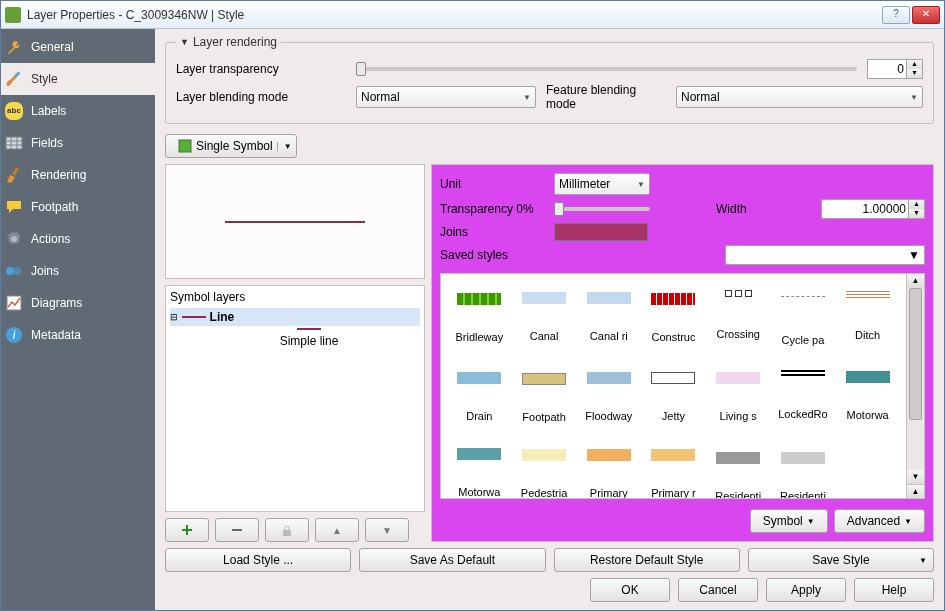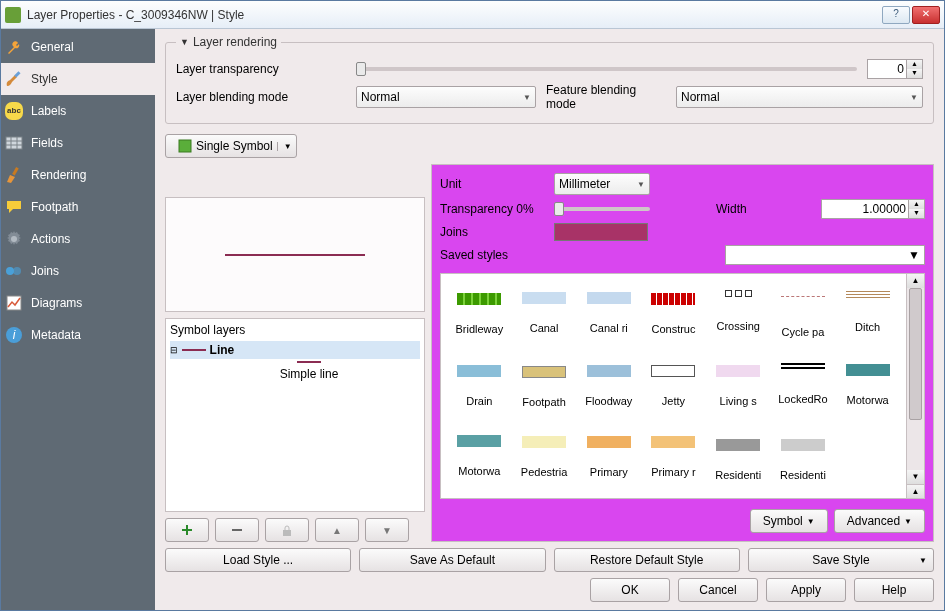--- a/index.html
+++ b/index.html
@@ -24,39 +24,39 @@
 .slider { flex: 1; height: 4px; background: #cfc6c8; border-radius: 2px; position: relative; }
 .slider .thumb { position: absolute; top: -5px; width: 10px; height: 14px; background: #eaeaea; border: 1px solid #888; border-radius: 2px; }
 .spin { width: 56px; height: 20px; border: 1px solid #a9a2a4; background: #fff; display: flex; }
 .spin input { border: 0; width: 38px; text-align: right; padding-right: 2px; }
 .spin .arrows { width: 16px; display: flex; flex-direction: column; }
 .spin .arrows div { flex: 1; border-left: 1px solid #a9a2a4; font-size: 7px; line-height: 8px; text-align: center; background: linear-gradient(#f5f5f5,#dedede); }
 .combo { height: 22px; border: 1px solid #a9a2a4; background: linear-gradient(#fdfdfd,#ececec); display: flex; align-items: center; padding: 0 4px; justify-content: space-between; border-radius: 2px; }
 .combo .dd { font-size: 8px; color: #555; }
 .btn { height: 24px; padding: 0 12px; border: 1px solid #a9a2a4; background: linear-gradient(#fbfbfb,#e6e2e3); border-radius: 3px; display: inline-flex; align-items: center; justify-content: center; gap: 4px; cursor: pointer; }
 .main2 { flex: 1; display: flex; gap: 6px; overflow: hidden; }
-.leftcol { width: 260px; display: flex; flex-direction: column; gap: 6px; margin-top: 33px; }
+.leftcol { width: 260px; display: flex; flex-direction: column; gap: 6px; }
 .preview { height: 115px; border: 1px solid #c7bfc1; background: #fdfbfc; display: flex; align-items: center; justify-content: center; }
 .preview .line { width: 140px; height: 2px; background: #8b2c52; }
 .symlayers { flex: 1; border: 1px solid #c7bfc1; background: #fff; padding: 4px; display: flex; flex-direction: column; }
 .symlayers .hdr { font-size: 12px; margin-bottom: 4px; }
 .tree { font-size: 12px; }
 .trow { display: flex; align-items: center; gap: 4px; padding: 2px 0; }
 .trow.selected { background: #d6e6f6; }
 .trow .sample { width: 24px; height: 2px; background: #8b2c52; }
 .iconbtns { display: flex; gap: 6px; }
 .iconbtns .btn { width: 44px; padding: 0; }
 .rightcol { flex: 1; display: flex; flex-direction: column; border: 1px solid #c7bfc1; background: #d946ef; padding: 8px; gap: 4px; overflow: hidden; }
 .rrow { display: flex; align-items: center; gap: 8px; }
 .rrow .rl { width: 106px; }
 .colorbox { width: 94px; height: 18px; border: 1px solid #777; background: #a83367; }
 .savedbox { flex: 1; height: 20px; border: 1px solid #a9a2a4; background: #fff; display: flex; justify-content: flex-end; align-items: center; padding-right: 4px; }
 .gallery { flex: 1; border: 1px solid #c7bfc1; background: #fff; margin-top: 4px; overflow: hidden; position: relative; display: flex; }
 .gcontent { flex: 1; padding: 16px 6px; display: grid; grid-template-columns: repeat(7, 1fr); gap: 24px 0; text-align: center; overflow: hidden; }
-.gitem { display: flex; flex-direction: column; align-items: center; gap: 18px; }
+.gitem { display: flex; flex-direction: column; align-items: center; gap: 26px; }
 .gitem .sw { width: 44px; height: 12px; }
 .gitem .cap { font-size: 11px; white-space: nowrap; overflow: hidden; width: 58px; }
 .gscroll { width: 18px; background: #ece6e8; border-left: 1px solid #c7bfc1; position: relative; }
 .gscroll .sthumb { position: absolute; left: 2px; right: 2px; top: 14px; height: 132px; background: #d0cacc; border: 1px solid #a9a2a4; border-radius: 2px; }
 .gscroll .sarr { position: absolute; left: 0; right: 0; height: 14px; text-align: center; font-size: 8px; background: linear-gradient(#f5f5f5,#dedede); line-height: 14px; }
 .bottomright { display: flex; justify-content: flex-end; gap: 6px; margin-top: 6px; }
 .footer1 { display: flex; gap: 8px; margin-top: 6px; }
 .footer1 .btn { flex: 1; }
 .footer2 { display: flex; justify-content: flex-end; gap: 8px; margin-top: 6px; }
 .footer2 .btn { width: 80px; }

